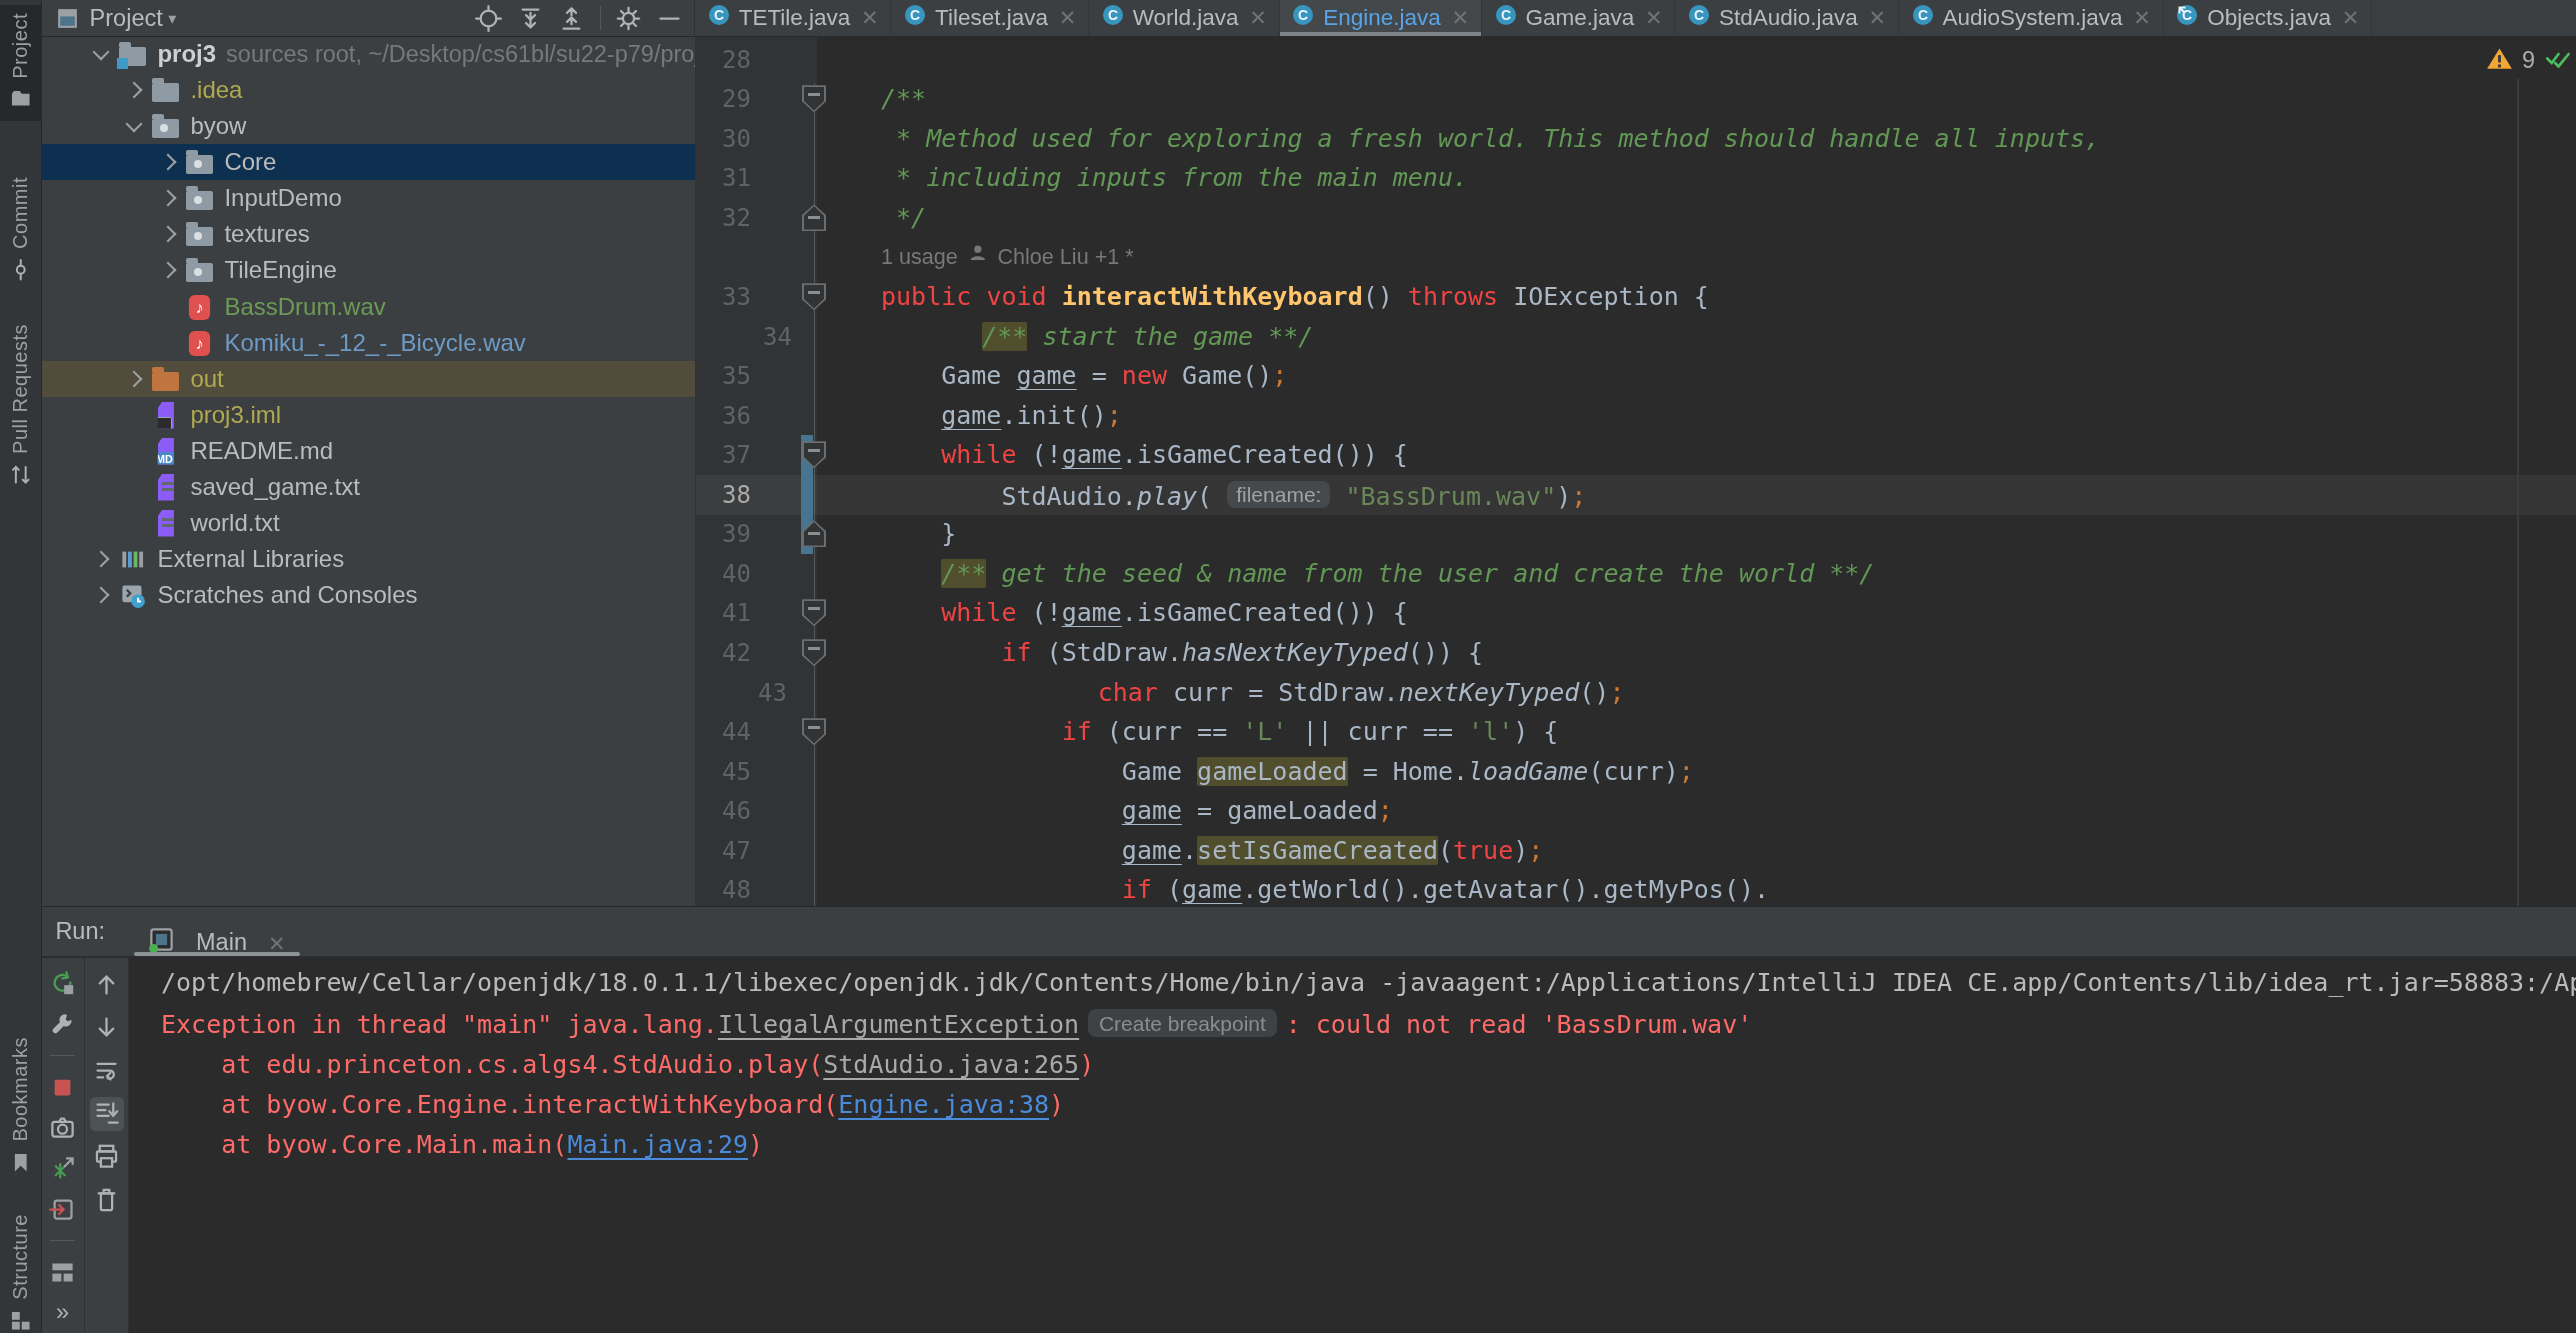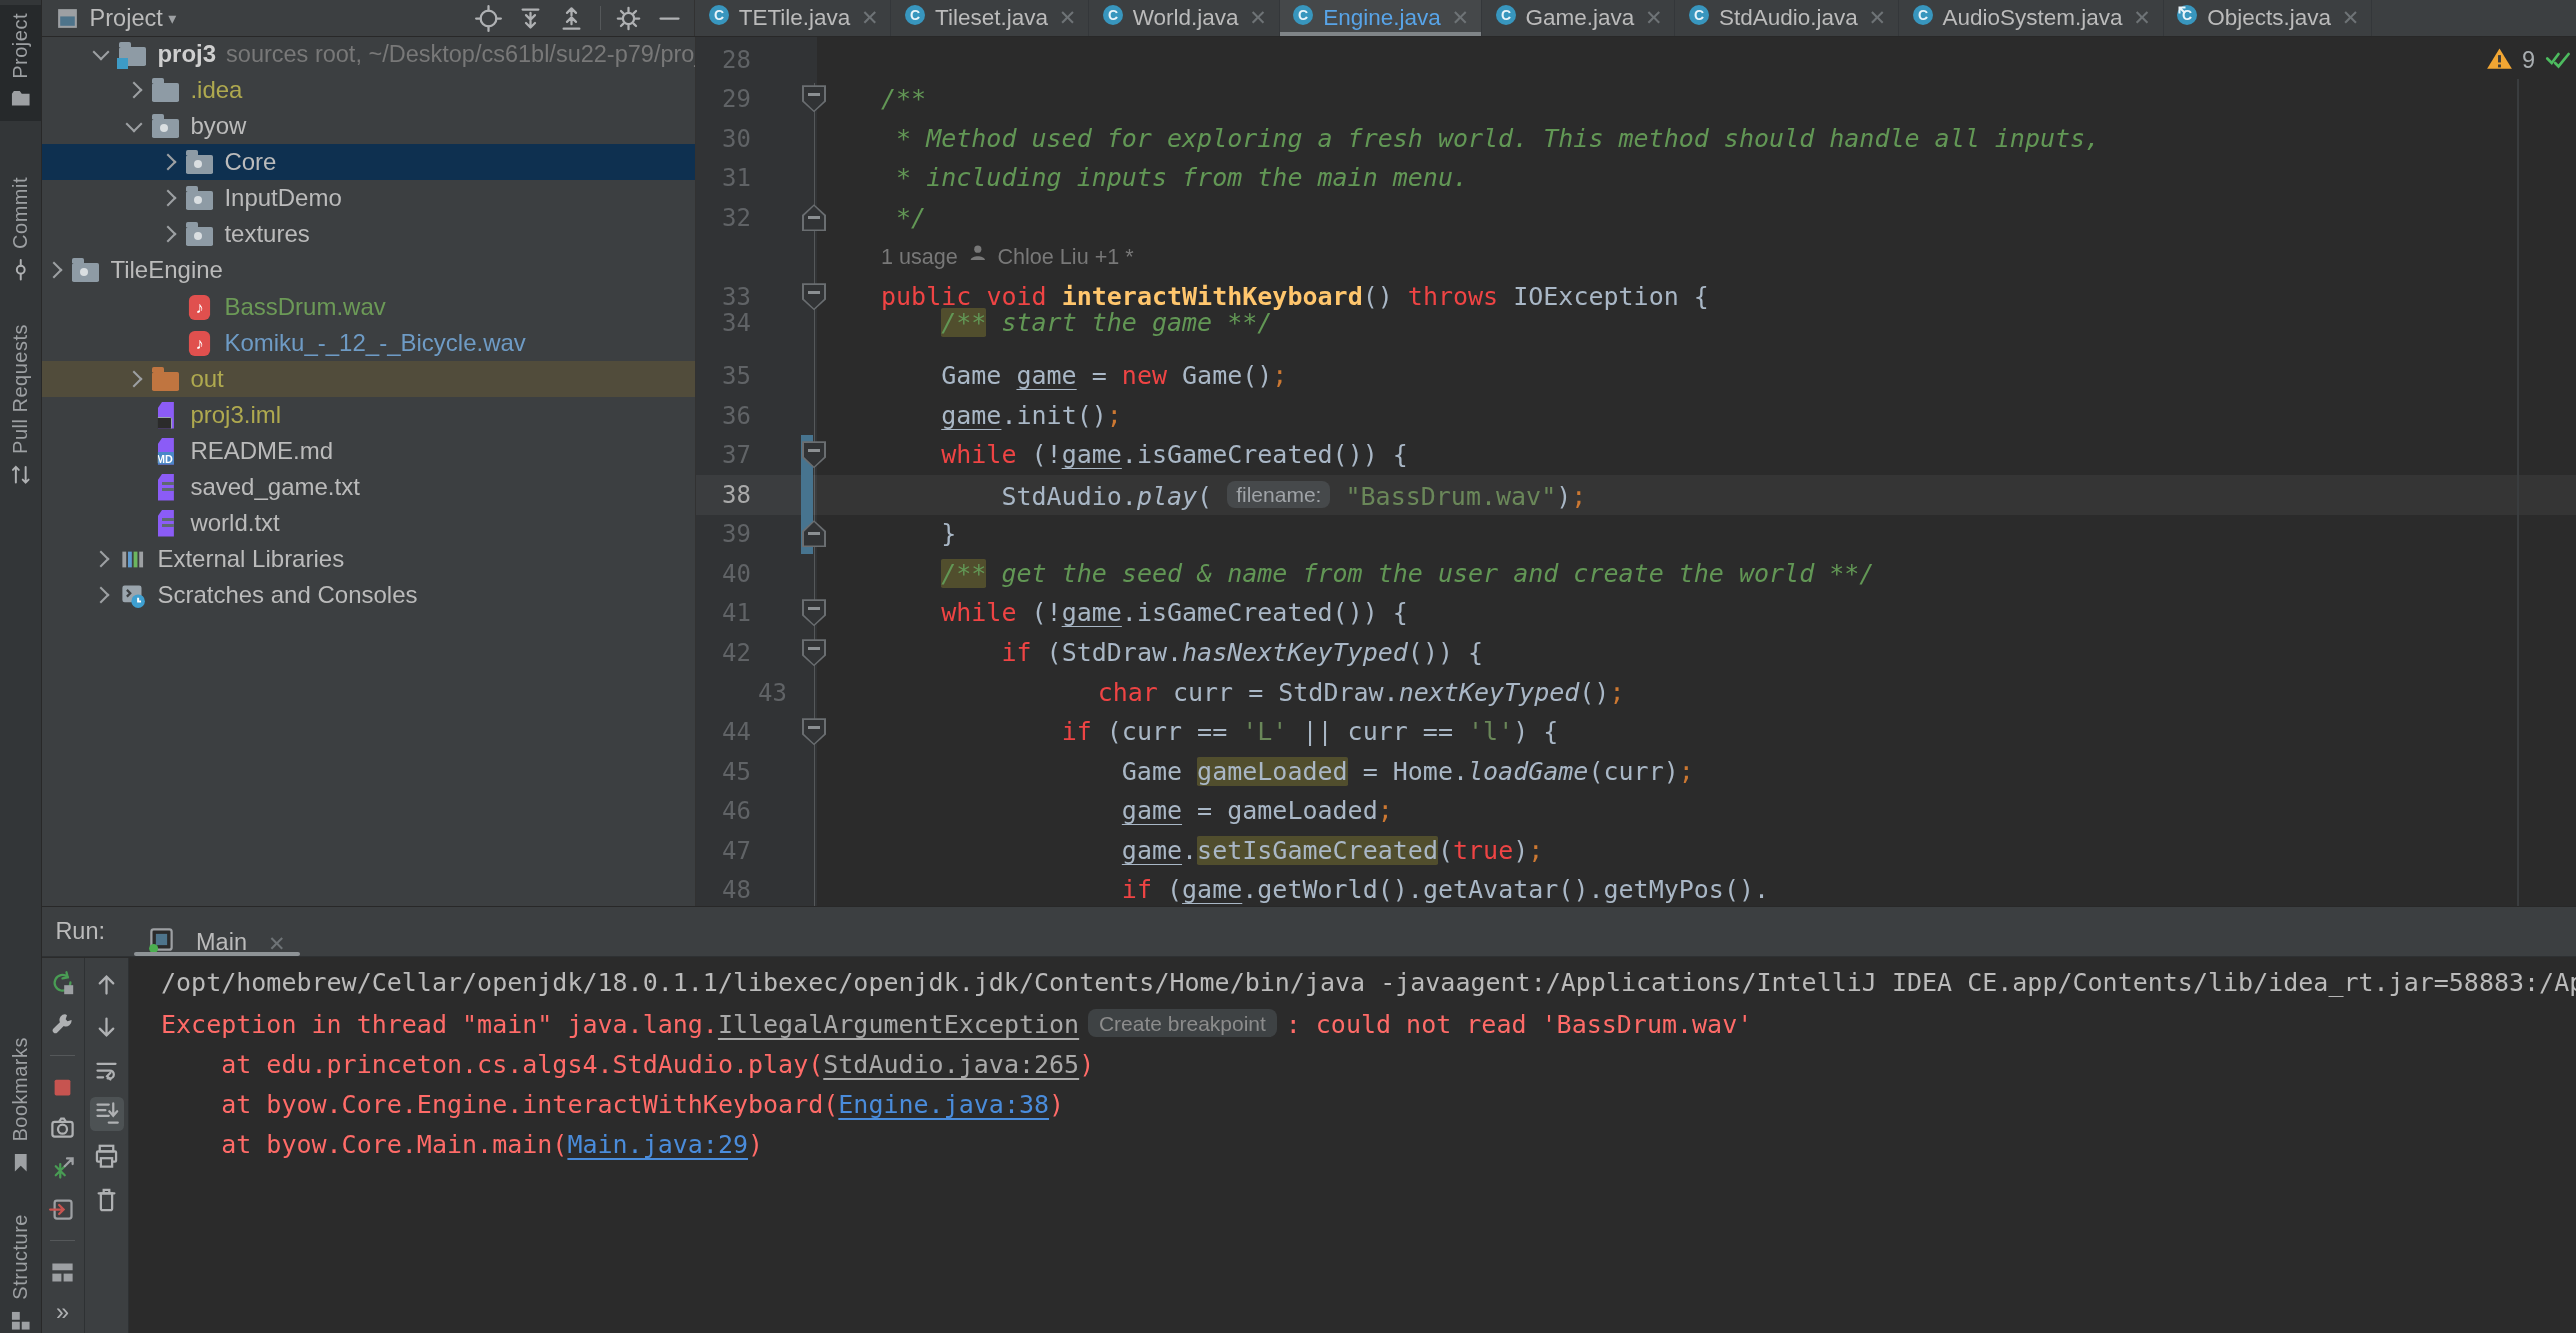--- a/index.html
+++ b/index.html
@@ -302,21 +302,21 @@
     </div>
     <div class="tree-row" style="top: 180px; padding-left: 114px;">
       <span class="chev-slot">
         <span class="chev closed"></span>
       </span>
       <span class="titem-icon">
         <span class="i-folder src"></span>
       </span>
       <span class="t-label">textures</span>
     </div>
-    <div class="tree-row" style="top: 216px;  text-align: center;">
+    <div class="tree-row" style="top: 216px; padding-left: 114px; text-align: center;">
       <span class="chev-slot">
         <span class="chev closed"></span>
       </span>
       <span class="titem-icon">
         <span class="i-folder src"></span>
       </span>
       <span class="t-label">TileEngine</span>
     </div>
     <div class="tree-row" style="top: 253px; padding-left: 114px;">
       <span class="chev-slot"></span>
@@ -454,21 +454,21 @@
         <span>Chloe Liu +1 *</span></div>
       </div>
       <div class="erow" style="top: 241px; height: 40px;">
         <span class="lnum" style="line-height:40px">33</span>
         <span class="fmark fm-open" style="top:6.3px">
           <span class="fm-in fm-open"></span>
           <span class="fm-dash" style="top:8px"></span>
         </span>
         <span class="ecode" style="line-height:40px"><span class="tk-k">public</span><span class="tk-t"> </span><span class="tk-k">void</span><span class="tk-t"> </span><span class="tk-m">interactWithKeyboard</span><span class="tk-t">() </span><span class="tk-k">throws</span><span class="tk-t"> IOException {</span></span>
       </div>
-      <div class="erow" style="top: 267px; height: 40px;">
+      <div class="erow" style="top: 281px; height: 40px; margin-left: 41px;">
         <span class="lnum" style="line-height:40px">34</span>
         <span class="ecode" style="line-height:40px"><span class="tk-t">    </span><span class="tk-ch">/**</span><span class="tk-c"> start the game **/</span></span>
       </div>
       <div class="erow" style="top: 320px; height: 40px;">
         <span class="lnum" style="line-height:40px">35</span>
         <span class="ecode" style="line-height:40px"><span class="tk-t">    Game </span><span class="tk-u">game</span><span class="tk-t"> = </span><span class="tk-k">new</span><span class="tk-t"> Game()</span><span class="tk-o">;</span></span>
       </div>
       <div class="erow" style="top: 360px; height: 40px;">
         <span class="lnum" style="line-height:40px">36</span>
         <span class="ecode" style="line-height:40px"><span class="tk-t">    </span><span class="tk-u">game</span><span class="tk-t">.init()</span><span class="tk-o">;</span></span>

